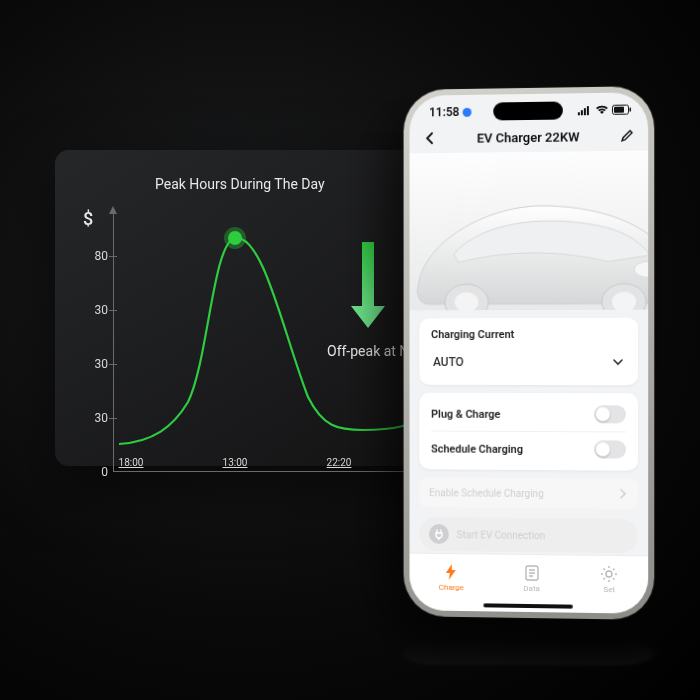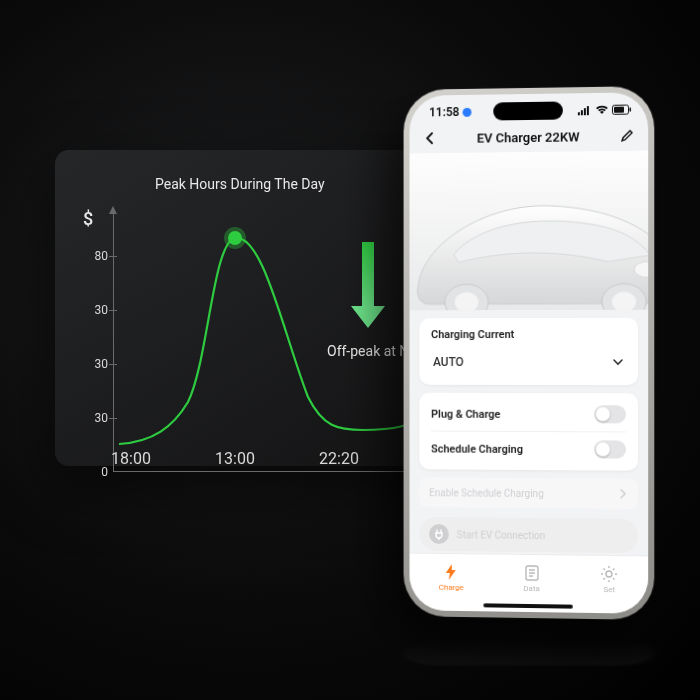--- a/index.html
+++ b/index.html
@@ -75,22 +75,23 @@
     position: absolute;
     left: 54px;
     height: 1px;
     width: 8px;
     background: #6a6a6a;
   }
   .xtick {
     position: absolute;
     bottom: -2px;
     color: #d9d9d9;
-    font-size: 16px;
+    font-size: 10px;
     transform: translateX(-50%);
+    text-decoration: underline;
   }
   .chart-line {
     position: absolute;
     left: 58px; top: 62px;
     width: 340px; height: 260px;
     overflow: visible;
   }
   .peak-dot {
     fill: #2ecc40;
     stroke: rgba(46,204,64,0.35);

